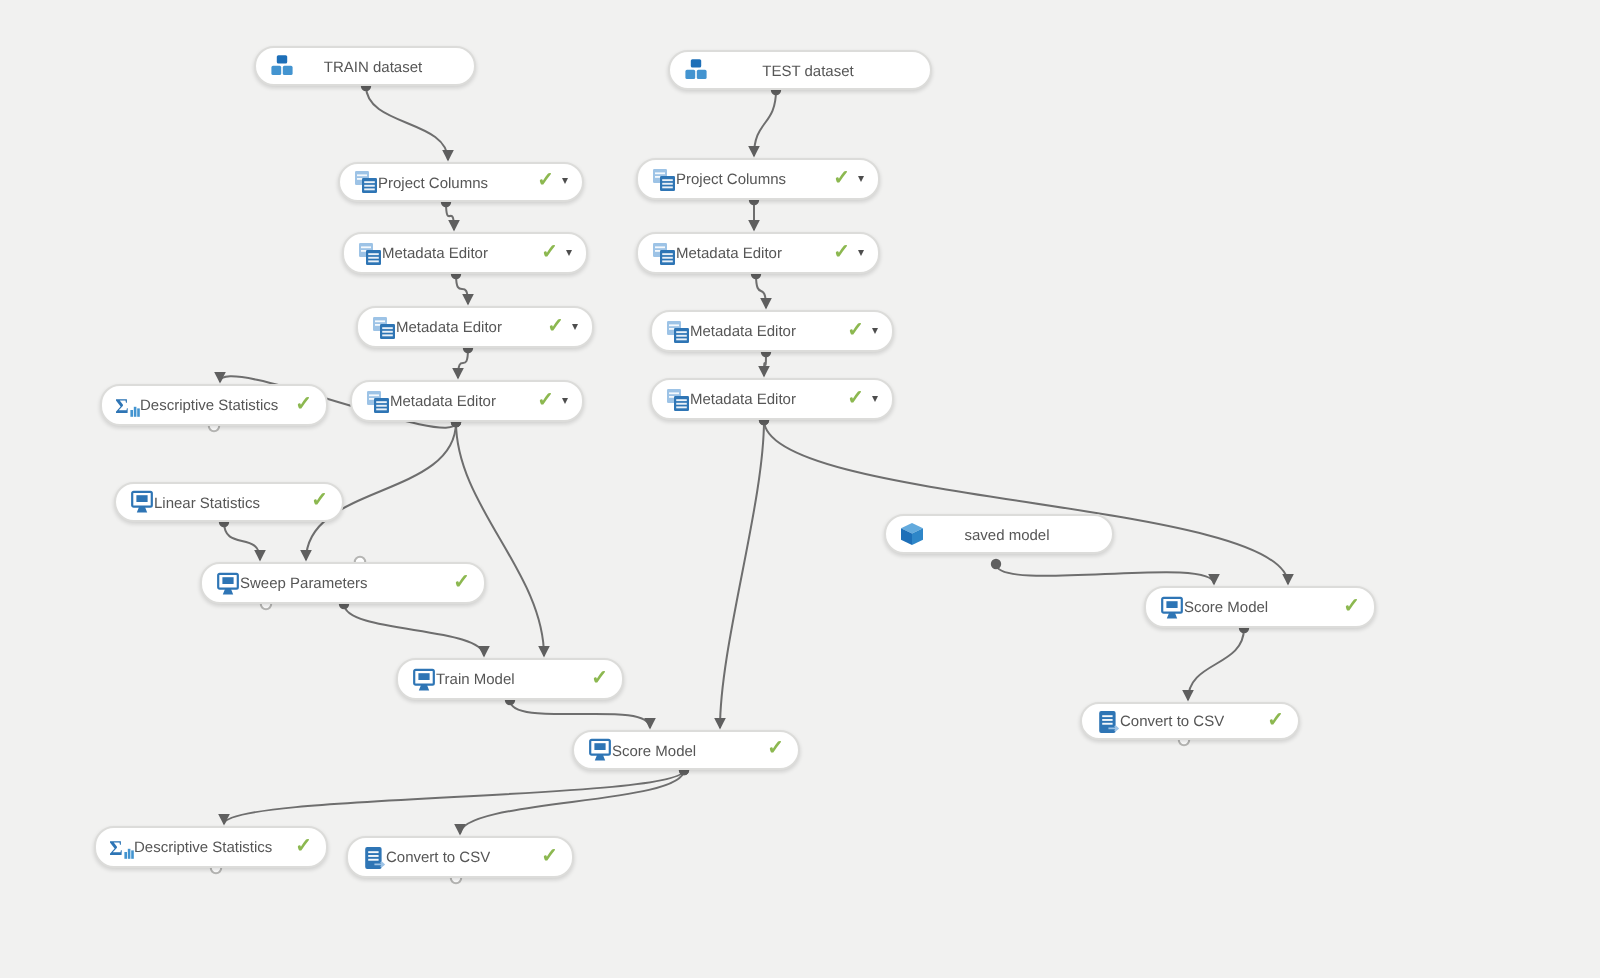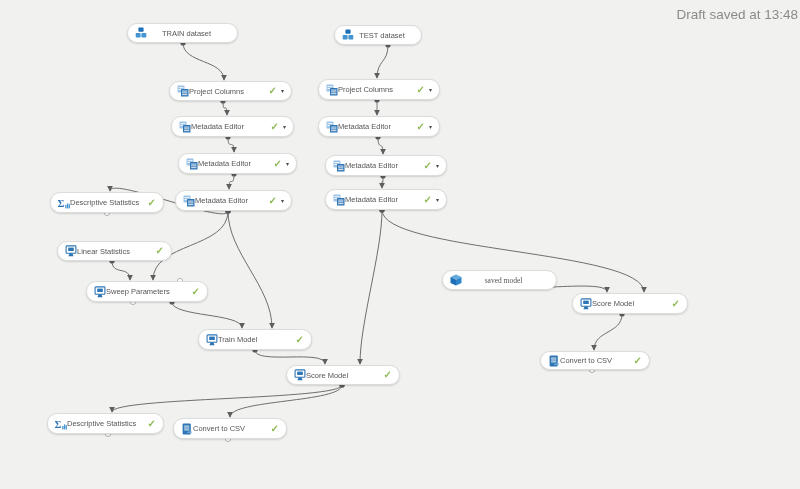--- a/index.html
+++ b/index.html
@@ -93,21 +93,21 @@
   </svg>
   <div id="nodes">
       <div class="node dataset" style="left: 127px; top: 23px; width: 111px; height: 20px;">
         <svg class="icon" viewBox="0 0 12 12">
           <rect x="3.4" y="0.6" width="5.2" height="4.2" rx="0.8" fill="#1d6fb8"></rect>
           <rect x="0.7" y="5.9" width="4.9" height="4.6" rx="0.8" fill="#4394d0"></rect>
           <rect x="6.4" y="5.9" width="4.9" height="4.6" rx="0.8" fill="#4394d0"></rect>
         </svg>
         <span class="label">TRAIN dataset</span>
       </div>
-      <div class="node dataset" style="left: 334px; top: 25px; width: 88px; height: 20px;">
+      <div class="node dataset" style="left: 334px; top: 25px; width: 132px; height: 20px;">
         <svg class="icon" viewBox="0 0 12 12">
           <rect x="3.4" y="0.6" width="5.2" height="4.2" rx="0.8" fill="#1d6fb8"></rect>
           <rect x="0.7" y="5.9" width="4.9" height="4.6" rx="0.8" fill="#4394d0"></rect>
           <rect x="6.4" y="5.9" width="4.9" height="4.6" rx="0.8" fill="#4394d0"></rect>
         </svg>
         <span class="label">TEST dataset</span>
       </div>
       <div class="node" style="left: 169px; top: 81px; width: 123px; height: 20px;">
         <svg class="icon" viewBox="0 0 12 12">
           <rect x="0.5" y="0.5" width="7" height="7" rx="0.6" fill="#9dc3e6"></rect>
@@ -176,21 +176,21 @@
       </div>
       <div class="node" style="left: 57px; top: 241px; width: 115px; height: 20px;">
         <svg class="icon" viewBox="0 0 12 12">
           <rect x="1.1" y="0.9" width="9.8" height="7.4" rx="0.7" fill="none" stroke="#2e75b5" stroke-width="1.1"></rect>
           <rect x="3.2" y="2.6" width="5.6" height="3.4" fill="#2e75b5"></rect>
           <path d="M4.6 8.3 L7.4 8.3 L8.6 11.2 L3.4 11.2 Z" fill="#2e75b5"></path>
         </svg>
         <span class="label">Linear Statistics</span>
         <span class="check">✓</span>
       </div>
-      <div class="node" style="left: 86px; top: 281px; width: 122px; height: 21px;">
+      <div class="node" style="left: 100px; top: 281px; width: 143px; height: 21px;">
         <svg class="icon" viewBox="0 0 12 12">
           <rect x="1.1" y="0.9" width="9.8" height="7.4" rx="0.7" fill="none" stroke="#2e75b5" stroke-width="1.1"></rect>
           <rect x="3.2" y="2.6" width="5.6" height="3.4" fill="#2e75b5"></rect>
           <path d="M4.6 8.3 L7.4 8.3 L8.6 11.2 L3.4 11.2 Z" fill="#2e75b5"></path>
         </svg>
         <span class="label">Sweep Parameters</span>
         <span class="check">✓</span>
       </div>
       <div class="node" style="left: 198px; top: 329px; width: 114px; height: 21px;">
         <svg class="icon" viewBox="0 0 12 12">
@@ -259,21 +259,21 @@
           <rect x="1.5" y="4" width="5" height="0.9" fill="#ffffff" opacity="0.9"></rect>
           <rect x="4" y="4" width="7.5" height="7.5" rx="0.6" fill="#2e75b5"></rect>
           <rect x="5.1" y="5.6" width="5.3" height="0.95" fill="#ffffff" opacity="0.9"></rect>
           <rect x="5.1" y="7.4" width="5.3" height="0.95" fill="#ffffff" opacity="0.9"></rect>
           <rect x="5.1" y="9.2" width="5.3" height="0.95" fill="#ffffff" opacity="0.9"></rect>
         </svg>
         <span class="label">Metadata Editor</span>
         <span class="check">✓</span>
         <span class="chevron">▾</span>
       </div>
-      <div class="node dataset" style="left: 442px; top: 270px; width: 115px; height: 20px; font-family: Liberation Serif, serif;">
+      <div class="node dataset" style="left: 442px; top: 257px; width: 115px; height: 20px;">
         <svg class="icon" viewBox="0 0 12 12">
           <polygon points="6,0.5 11.5,3.1 6,5.7 0.5,3.1" fill="#63aadd"></polygon>
           <polygon points="0.5,3.1 6,5.7 6,11.5 0.5,8.9" fill="#1d6fb8"></polygon>
           <polygon points="11.5,3.1 6,5.7 6,11.5 11.5,8.9" fill="#2e86c8"></polygon>
         </svg>
         <span class="label">saved model</span>
       </div>
       <div class="node" style="left: 572px; top: 293px; width: 116px; height: 21px;">
         <svg class="icon" viewBox="0 0 12 12">
           <rect x="1.1" y="0.9" width="9.8" height="7.4" rx="0.7" fill="none" stroke="#2e75b5" stroke-width="1.1"></rect>
@@ -309,14 +309,13 @@
           <rect x="1.6" y="0.5" width="8.2" height="11" rx="1" fill="#2e75b5"></rect>
           <rect x="3.1" y="2.6" width="5.2" height="0.95" fill="#ffffff" opacity="0.95"></rect>
           <rect x="3.1" y="4.5" width="5.2" height="0.95" fill="#ffffff" opacity="0.95"></rect>
           <rect x="3.1" y="6.4" width="5.2" height="0.95" fill="#ffffff" opacity="0.95"></rect>
           <path d="M6.2 9.2 H10.9 M9.4 7.9 L10.9 9.2 L9.4 10.5" stroke="#9dc3e6" stroke-width="0.9" fill="none"></path>
         </svg>
         <span class="label">Convert to CSV</span>
         <span class="check">✓</span>
       </div>
     </div>
-  <div class="status">Draft saved at 13:48</div>
 </div>
 
 </body></html>

